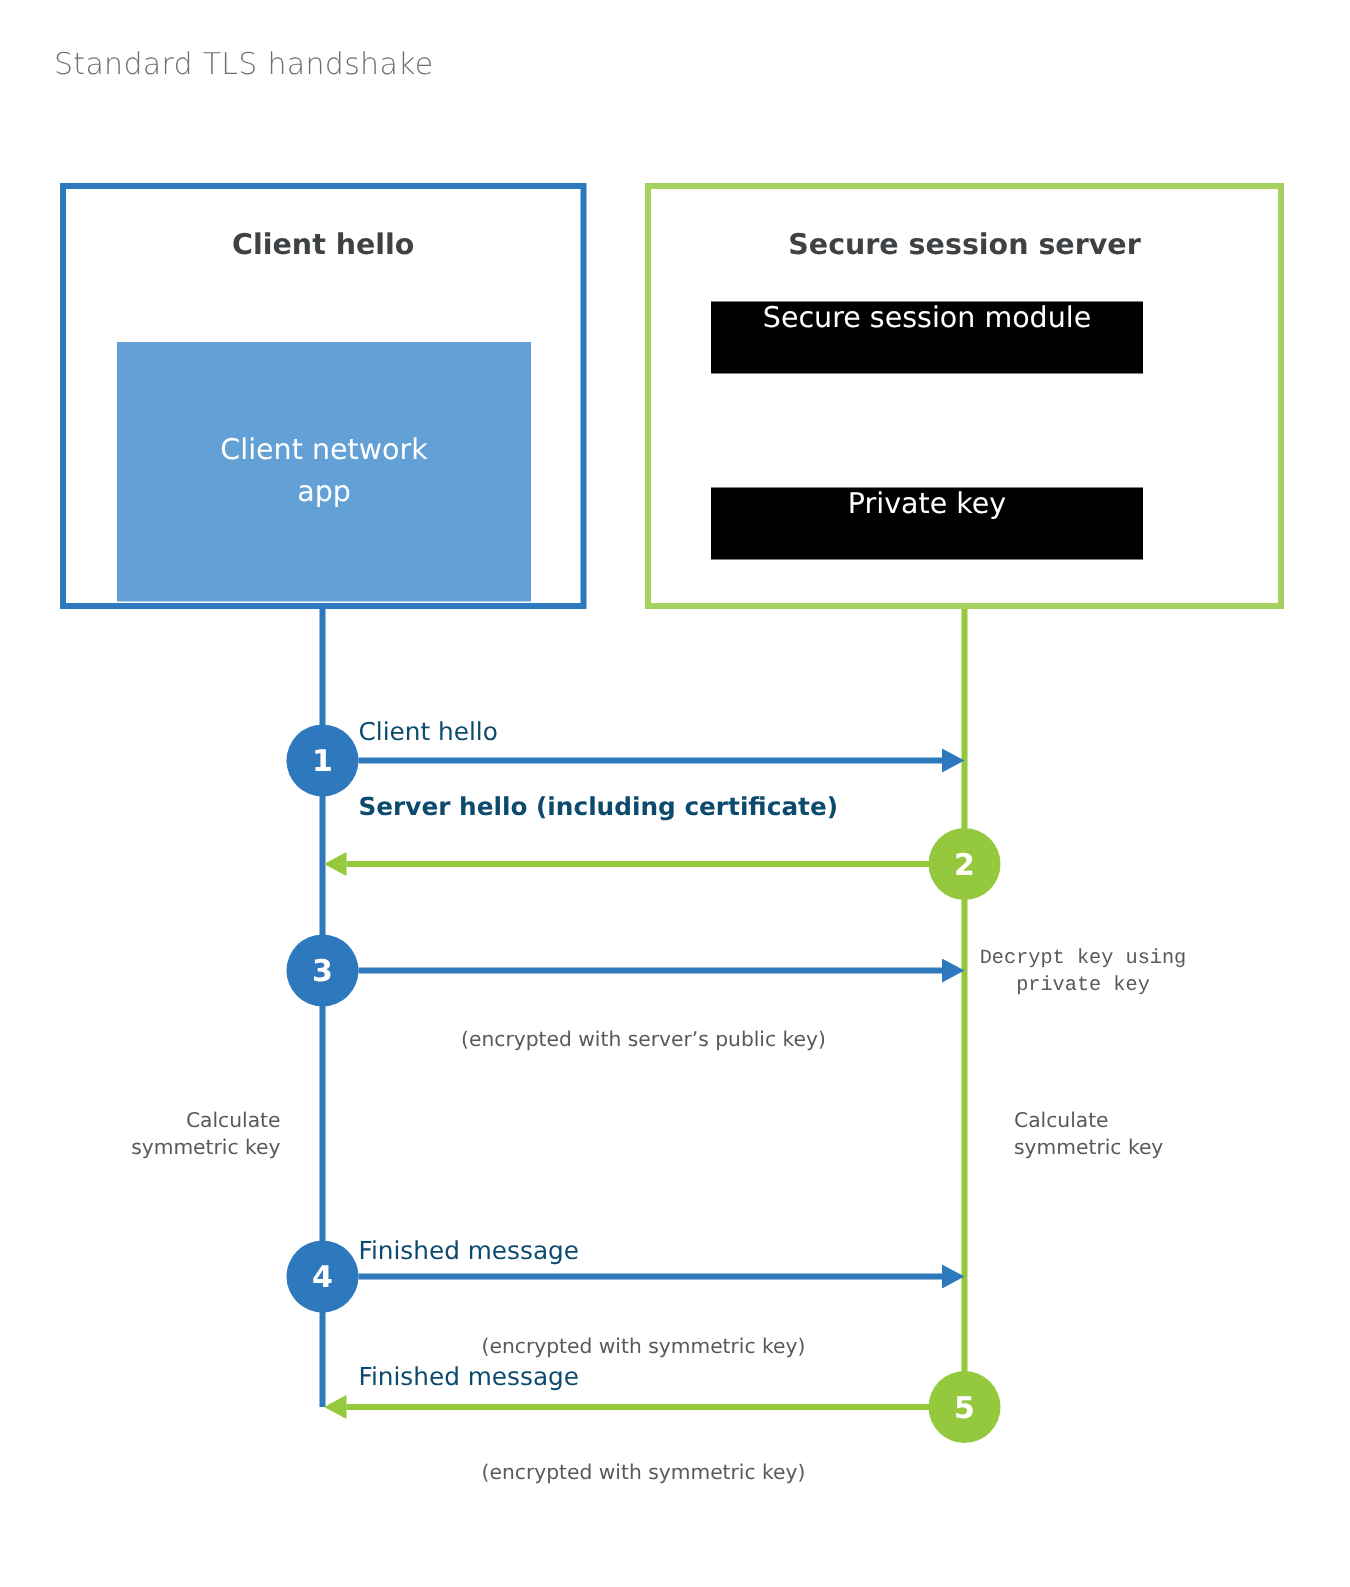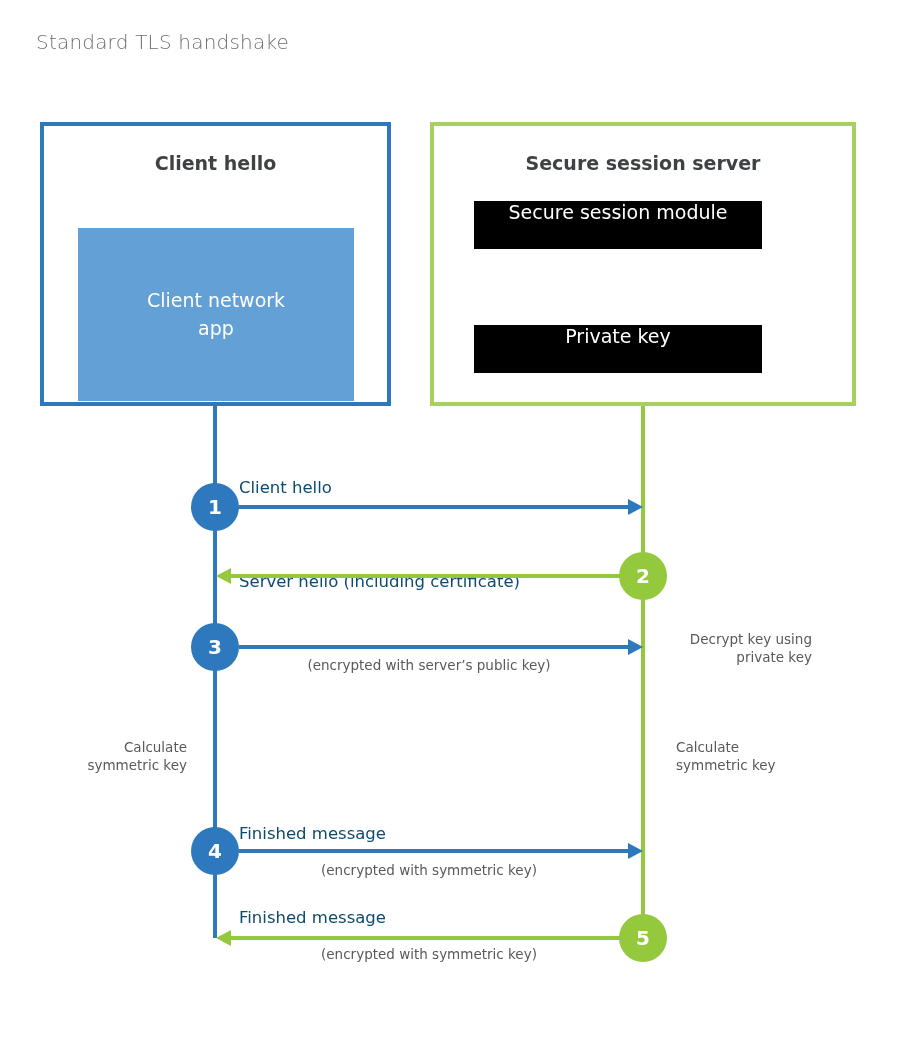--- a/index.html
+++ b/index.html
@@ -83,20 +83,21 @@
     left: 239px; width: 380px;
     text-align: left;
     font-size: 16.5px;
     color: #0c4a6e;
   }
   .msg-sub {
     left: 239px; width: 380px;
     text-align: center;
     font-size: 13.5px;
     color: #595959;
+    margin-top: 28px;
   }
 
   
   .side-note {
     font-size: 13.5px;
     color: #595959;
     line-height: 1.3;
     white-space: pre-line;
   }
 </style>
@@ -127,35 +128,35 @@
   <div class="abs lifeline blue"></div>
   <div class="abs lifeline green"></div>
 
   <div class="abs msg-label" style="top:478px;">Client hello</div>
   <div class="abs arrow-line blue" style="left:239px; top:505px; width:390px;"></div>
   <div class="abs arrow-head right" style="left:628px; top:499px;"></div>
   <div class="abs step-circle blue" style="left:191px; top:483px;">
     <span>1</span>
   </div>
 
-  <div class="abs msg-label" style="top:572px;">Server hello (including certificate)</div>
+  <div class="abs msg-label" style="top:528px;font-weight:bold;">Server hello (including certificate)</div>
   <div class="abs arrow-line green" style="left:231px; top:574px; width:390px;"></div>
   <div class="abs arrow-head left" style="left:216px; top:568px;"></div>
   <div class="abs step-circle green" style="left:619px; top:552px;">
     <span>2</span>
   </div>
 
   <div class="abs arrow-line blue" style="left:239px; top:645px; width:390px;"></div>
   <div class="abs arrow-head right" style="left:628px; top:639px;"></div>
   <div class="abs msg-sub" style="top:657px;">(encrypted with server’s public key)</div>
   <div class="abs step-circle blue" style="left:191px; top:623px;">
     <span>3</span>
   </div>
 
-  <div class="abs side-note" style="left:672px; top:631px; width:140px; text-align:right;">Decrypt key using
+  <div class="abs side-note" style="left:652px; top:631px; width:140px; text-align:center;font-family:Liberation Mono, monospace;">Decrypt key using
 private key</div>
   <div class="abs side-note" style="left:67px; top:739px; width:120px; text-align:right;">Calculate
 symmetric key</div>
   <div class="abs side-note" style="left:676px; top:739px; width:140px; text-align:left;">Calculate
 symmetric key</div>
 
   <div class="abs msg-label" style="top:824px;">Finished message</div>
   <div class="abs arrow-line blue" style="left:239px; top:849px; width:390px;"></div>
   <div class="abs arrow-head right" style="left:628px; top:843px;"></div>
   <div class="abs msg-sub" style="top:862px;">(encrypted with symmetric key)</div>

